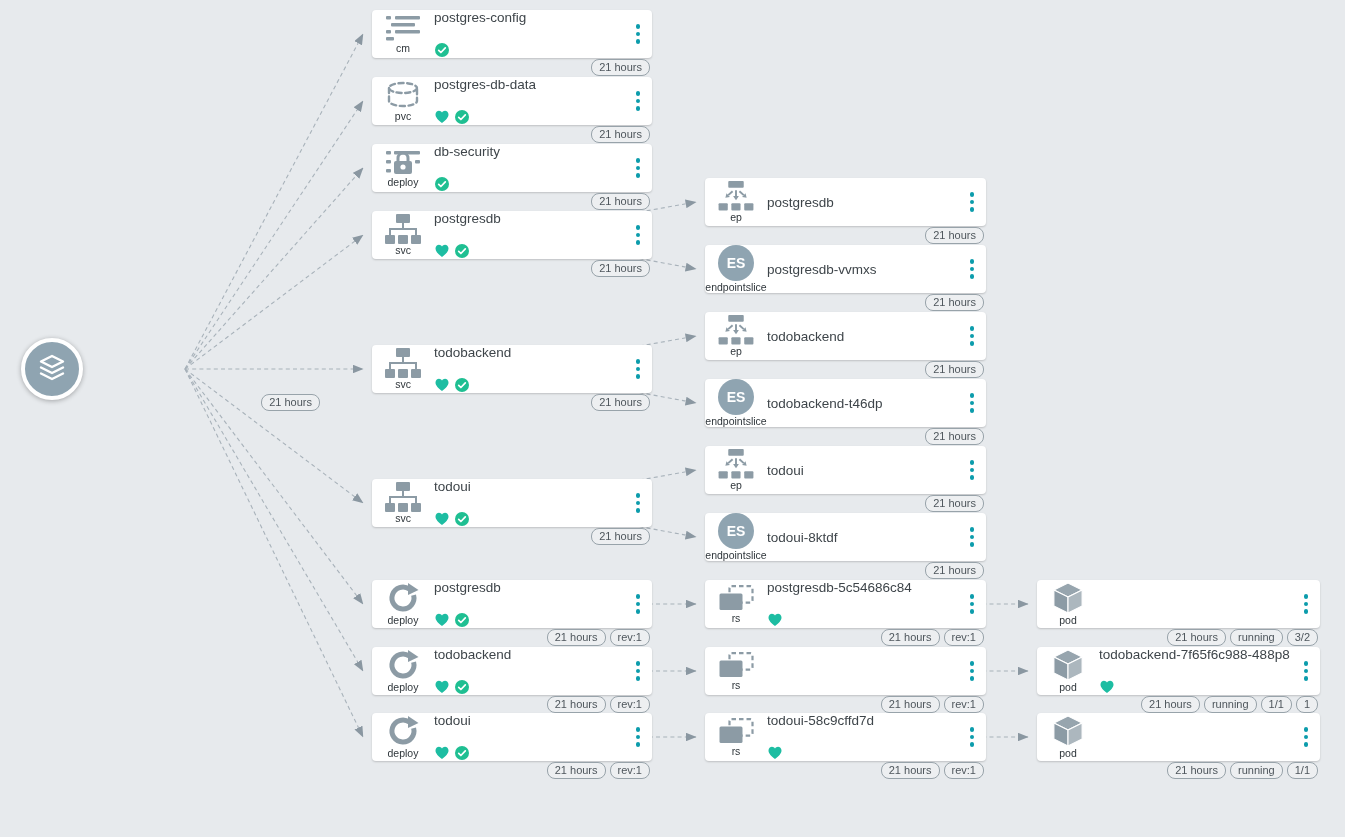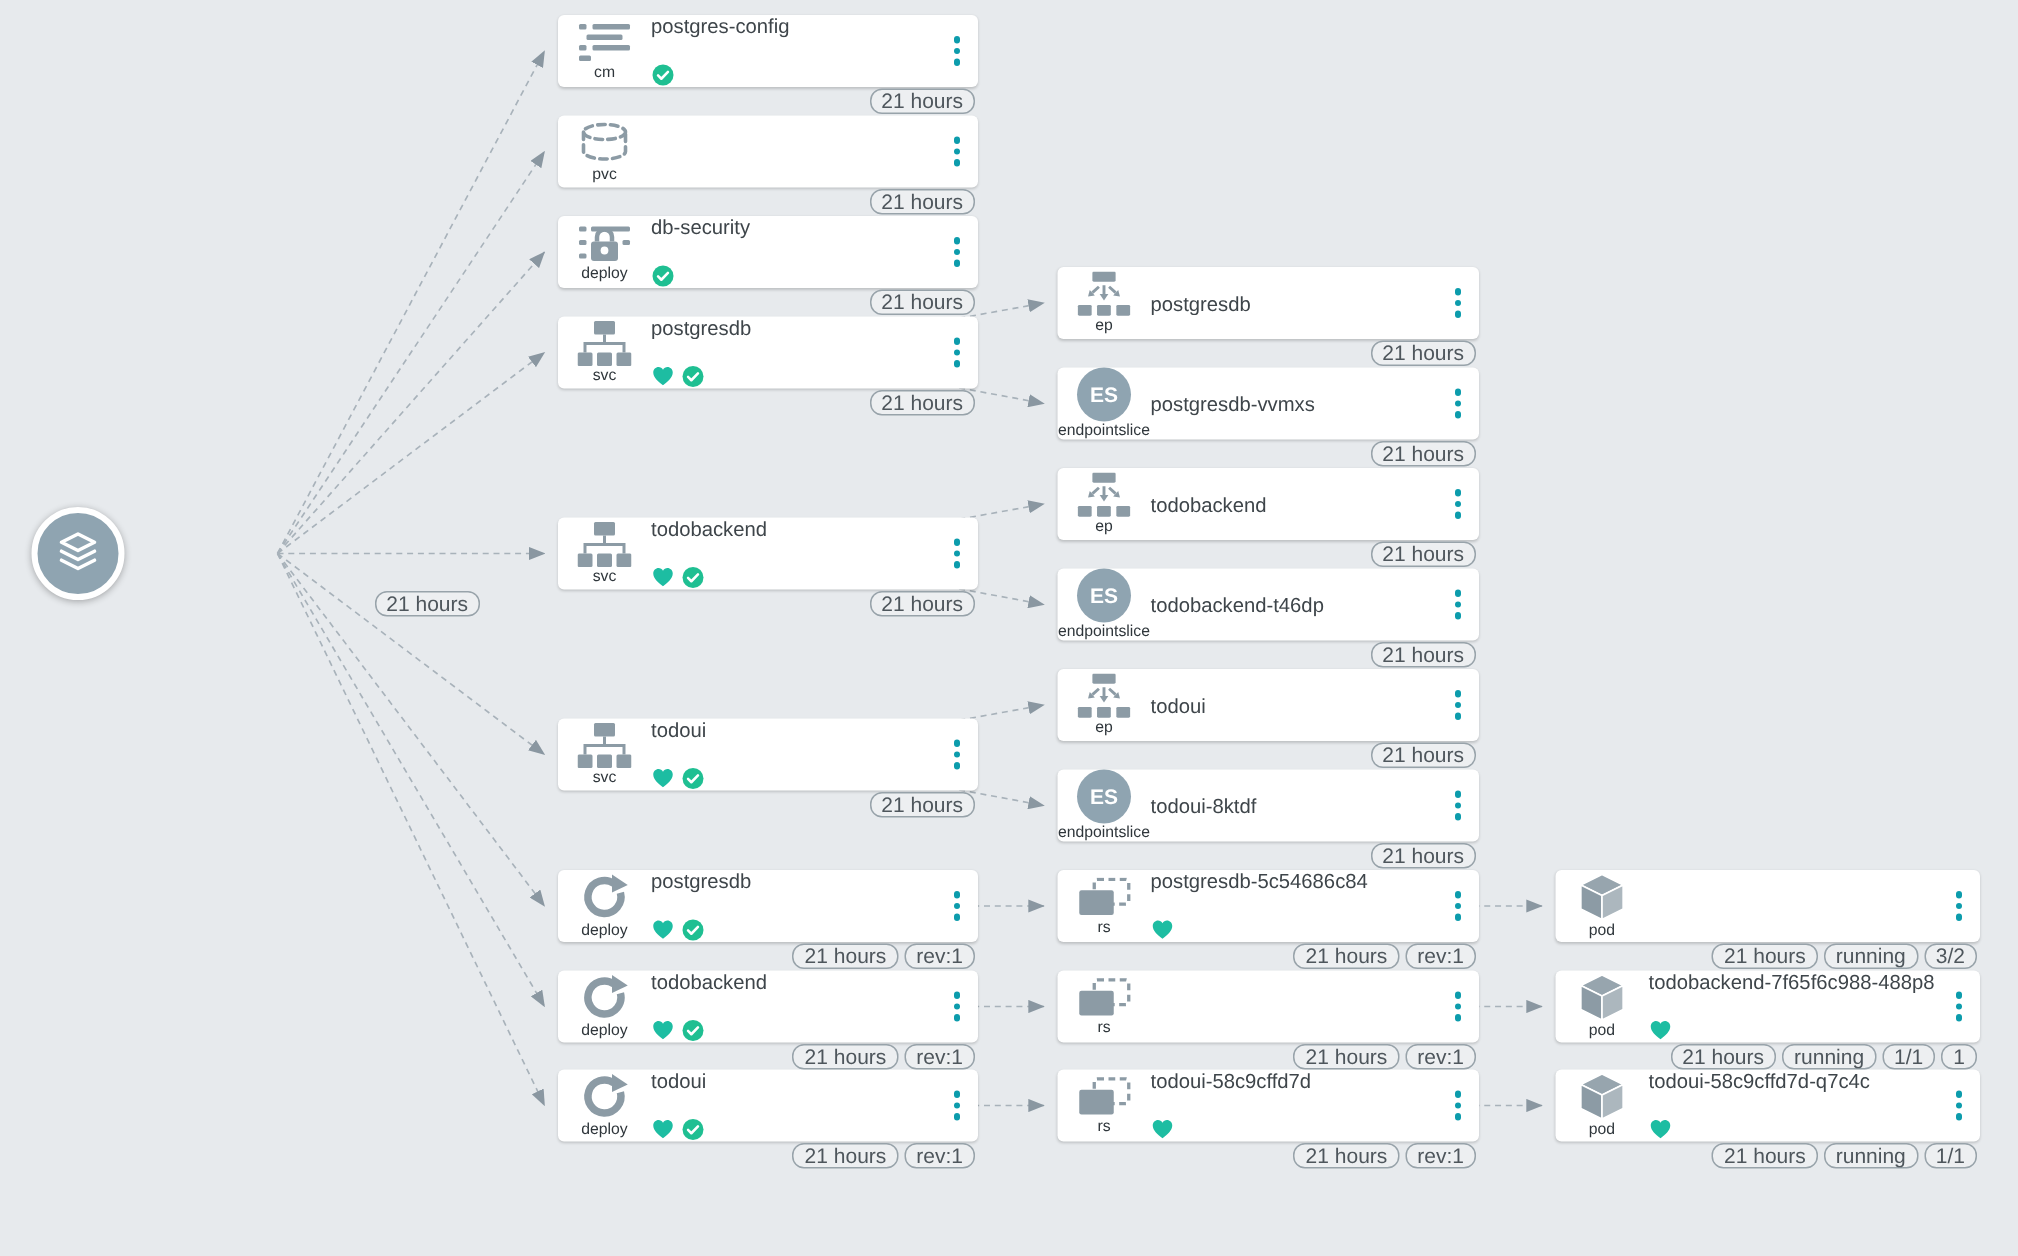--- a/index.html
+++ b/index.html
@@ -16,21 +16,21 @@
   .es-circle{width:36px;height:36px;border-radius:50%;background:#8fa4b1;color:#fff;
              font-size:14px;font-weight:bold;display:flex;align-items:center;justify-content:center;}
   .meta{flex:1;min-width:0;display:flex;flex-direction:column;justify-content:center;
         gap:17px;padding-right:4px;}
   .name{font-size:13.5px;color:#3e454a;white-space:nowrap;overflow:hidden;text-overflow:ellipsis;}
   .status{display:flex;gap:4px;height:16px;align-items:center;}
   .sic{width:16px;height:16px;display:block;}
   .menu{margin-left:auto;padding:6px 12px 6px 8px;display:flex;flex-direction:column;gap:3px;cursor:pointer;}
   .menu i{width:4.5px;height:4.5px;border-radius:50%;display:block;}
   .badges{position:absolute;display:flex;gap:4px;justify-content:flex-end;z-index:3;}
-  .pill{font-size:14px;color:#4e565c;background:#edeff1;border:1px solid #98a3aa;
+  .pill{font-size:11px;color:#4e565c;background:#edeff1;border:1px solid #98a3aa;
         border-radius:8px;padding:0 7px;height:15px;line-height:14px;white-space:nowrap;}
   .avatar{position:absolute;width:54px;height:54px;border:4px solid #ffffff;border-radius:50%;
           background:#8fa4b1;display:flex;align-items:center;justify-content:center;
           box-shadow:0 1px 5px rgba(0,0,0,.3);z-index:4;}
   .root-card{padding-left:62px;}
 </style>
 </head>
 <body>
 
 <div class="canvas">
@@ -109,20 +109,32 @@
     <div class="node" style="left: 372px; top: 77px; width: 280px;">
       <div class="icon-wrap">
         <span>
           <svg width="36" height="29" viewBox="0 0 36 29" fill="none" stroke="#8c9ba5" stroke-width="2.4" stroke-dasharray="5 3.5" stroke-linecap="round">
    <ellipse cx="18" cy="7" rx="14" ry="5"></ellipse>
             <path d="M4 7 v13 a14 5 0 0 0 28 0 V7"></path>
           </svg>
         </span>
       <div class="kind">pvc</div>
       </div>
+      <div class="meta">
+       <div class="name">postgres-db-data</div>
+        <div class="status">
+          <span class="sic"><svg width="16" height="16" viewBox="0 0 16 16">
+              <path d="M8 13.9C4.5 11.3 1.5 8.5 1.5 5.4 1.5 3.2 3.2 1.7 5 1.7c1.2 0 2.4.7 3 1.8.6-1.1 1.8-1.8 3-1.8 1.8 0 3.5 1.5 3.5 3.7 0 3.1-3 5.9-6.5 8.5z" fill="#1dbda2"></path>
+            </svg></span>
+          <span class="sic"><svg width="16" height="16" viewBox="0 0 16 16">
+              <circle cx="8" cy="8" r="7" fill="#1fbf92"></circle>
+              <path d="M4.7 8.3l2.2 2.2 4.4-4.6" stroke="#fff" stroke-width="1.7" fill="none" stroke-linecap="round" stroke-linejoin="round"></path>
+            </svg></span>
+        </div>
+     </div>
      <div class="menu">
        <i style="background:#0c9cac"></i>
         <i style="background:#0c9cac"></i>
         <i style="background:#0c9cac"></i>
      </div>
     </div>
     <div class="badges" style="top: 126px; right: 695px;">
       <span class="pill">21 hours</span>
     </div>
     <div class="node" style="left: 372px; top: 144px; width: 280px;">
@@ -657,28 +669,20 @@
           <svg width="34" height="32" viewBox="0 0 36 34">
             <g fill="#8c9ba5" stroke="#ffffff" stroke-width="1.2" stroke-linejoin="round">
    <polygon points="18,1 33,8.5 18,16 3,8.5" fill-opacity="0.9"></polygon>
    <polygon points="3,8.5 18,16 18,33 3,25.5"></polygon>
    <polygon points="33,8.5 18,16 18,33 33,25.5" fill-opacity="0.72"></polygon>
             </g>
           </svg>
         </span>
       <div class="kind">pod</div>
       </div>
-      <div class="meta">
-       <div class="name">todoui-58c9cffd7d-q7c4c</div>
-        <div class="status">
-          <span class="sic"><svg width="16" height="16" viewBox="0 0 16 16">
-              <path d="M8 13.9C4.5 11.3 1.5 8.5 1.5 5.4 1.5 3.2 3.2 1.7 5 1.7c1.2 0 2.4.7 3 1.8.6-1.1 1.8-1.8 3-1.8 1.8 0 3.5 1.5 3.5 3.7 0 3.1-3 5.9-6.5 8.5z" fill="#1dbda2"></path>
-            </svg></span>
-        </div>
-     </div>
      <div class="menu">
        <i style="background:#0c9cac"></i>
         <i style="background:#0c9cac"></i>
         <i style="background:#0c9cac"></i>
      </div>
     </div>
     <div class="badges" style="top: 762px; right: 27px;">
       <span class="pill">21 hours</span>
       <span class="pill">running</span>
       <span class="pill">1/1</span>

